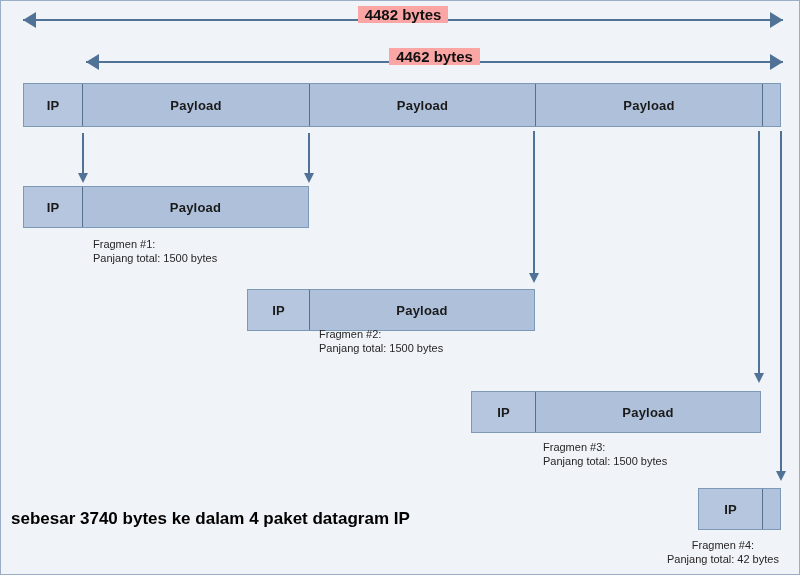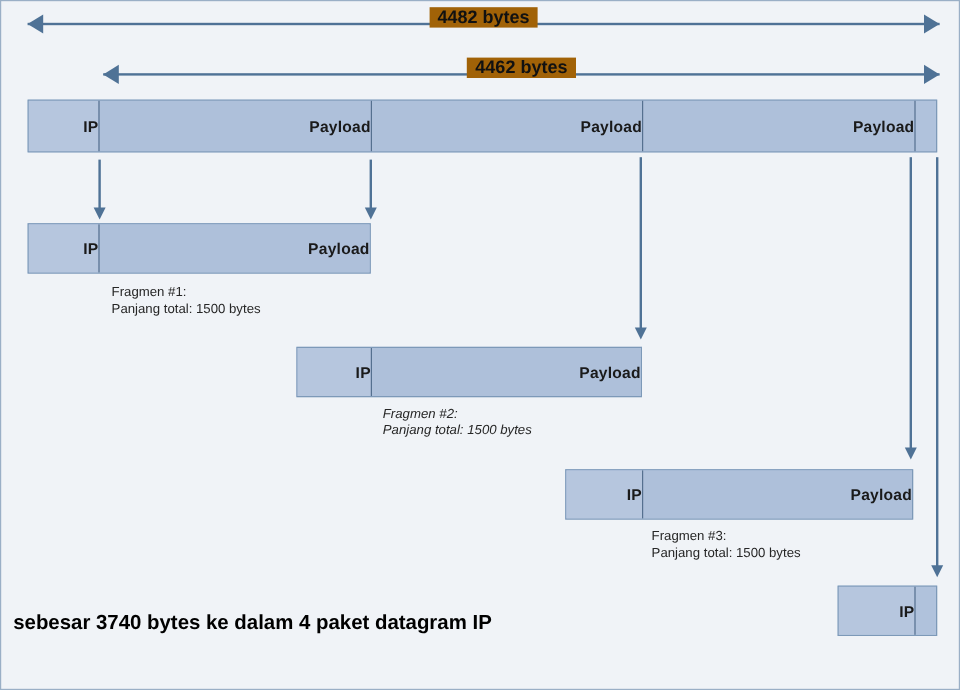--- a/index.html
+++ b/index.html
@@ -51,38 +51,38 @@
     position: absolute;
     left: 0;
     right: 0;
     top: -1px;
     text-align: center;
     font-size: 15px;
     font-weight: bold;
     color: #111111;
   }
   .dim-arrow .dim-label span {
-    background: #a16207;
+    background: #fca5a5;
     padding: 0 7px;
   }
 
   
   .bar {
     position: absolute;
     display: flex;
     box-sizing: border-box;
     border: 1px solid #7d99b8;
     background: #b0c2dc;
   }
   .seg {
     position: relative;
     box-sizing: border-box;
     display: flex;
     align-items: center;
-    justify-content: flex-end;
+    justify-content: center;
     font-size: 13px;
     font-weight: bold;
     color: #1a1a1a;
     background: #b0c2dc;
     letter-spacing: .2px;
   }
   .seg + .seg {
     border-left: 1px solid #55708f;
   }
   .seg.ip {
@@ -229,21 +229,21 @@
   </div>
 
   <div class="bar" style="left:246px; top:288px; width:288px; height:42px;">
     <div class="seg ip" style="width:61px;">
       <span>IP</span>
     </div>
     <div class="seg payload" style="flex:1;">
       <span>Payload</span>
     </div>
   </div>
-  <div class="frag-note" style="left:318px; top:337px;font-style:italic;">
+  <div class="frag-note" style="left:318px; top:326px;">
     <span>Fragmen #2:</span>
     <span class="note-line2">Panjang total: 1500 bytes</span>
   </div>
 
   <div class="bar" style="left:470px; top:390px; width:290px; height:42px;">
     <div class="seg ip" style="width:63px;">
       <span>IP</span>
     </div>
     <div class="seg payload" style="flex:1;">
       <span>Payload</span>
@@ -255,18 +255,22 @@
   </div>
 
   <div class="bar" style="left:697px; top:487px; width:83px; height:42px;">
     <div class="seg ip" style="width:63px;">
       <span>IP</span>
     </div>
     <div class="seg tail" style="flex:1;">
       <span></span>
     </div>
   </div>
+  <div class="frag-note" style="left:666px; top:537px;">
+    <span style="display:block; text-align:center;">Fragmen #4:</span>
+    <span class="note-line2">Panjang total: 42 bytes</span>
+  </div>
 
   <div id="caption">
     <span>sebesar 3740 bytes ke dalam 4 paket datagram IP</span>
   </div>
 
 </div>
 
 </body></html>

